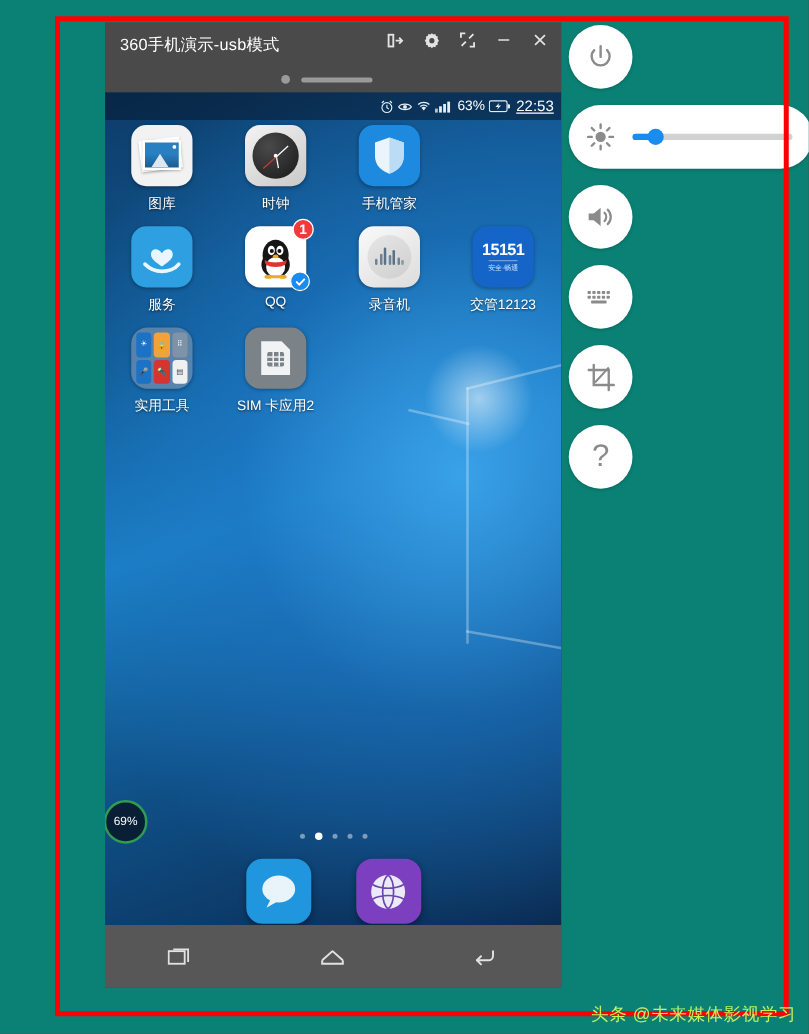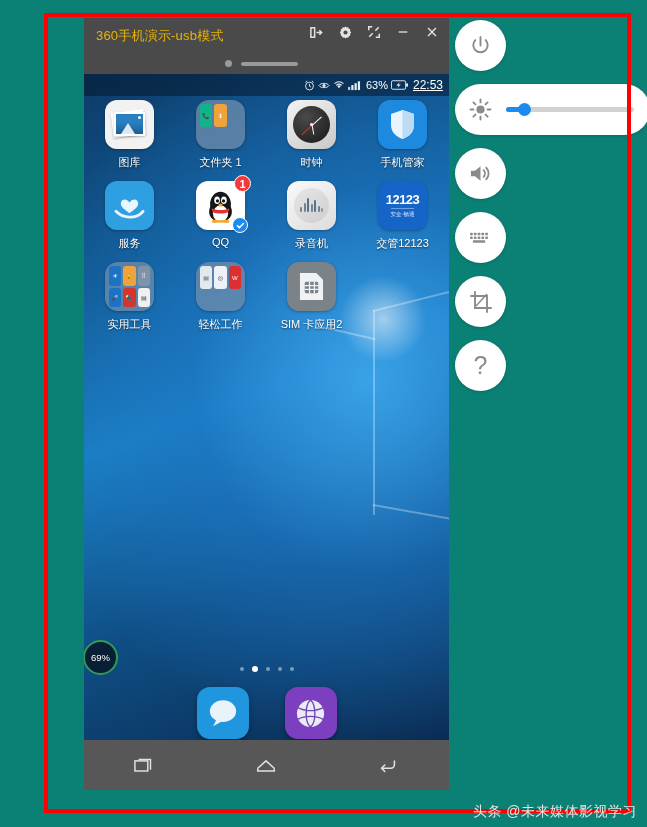--- a/index.html
+++ b/index.html
@@ -15,21 +15,21 @@
     border:4px solid #fe0000;box-sizing:border-box;z-index:50;pointer-events:none;
   }
   
   #emu{
     position:absolute;left:84px;top:18px;width:365px;height:772px;
     background:#4a4a4a;z-index:10;overflow:hidden;
   }
   
   #titlebar{height:34px;position:relative;background:#4a4a4a;}
   #win-title{
-    position:absolute;left:12px;top:9px;color:#eab308;font-size:13px;
+    position:absolute;left:12px;top:9px;color:#ffffff;font-size:13px;
     letter-spacing:.2px;white-space:nowrap;
   }
   #win-controls{position:absolute;right:9px;top:6px;display:flex;align-items:center;gap:13px;}
   .wc{width:16px;height:16px;display:flex;align-items:center;justify-content:center;color:#e3e3e3;}
   .wc svg{display:block;}
   
   #handle-row{height:22px;position:relative;background:#4a4a4a;}
   #handle-dot{position:absolute;left:141px;top:8px;width:7px;height:7px;border-radius:50%;background:#9a9a9a;}
   #handle-bar{position:absolute;left:157px;top:10px;width:57px;height:4px;border-radius:2px;background:#9a9a9a;}
   
@@ -125,21 +125,21 @@
     box-shadow:0 1px 3px rgba(0,0,0,.18);
   }
   #bright-icon{width:51px;display:flex;align-items:center;justify-content:center;flex:none;}
   #bright-track{
     position:relative;flex:1;height:5px;border-radius:3px;background:#d2d2d2;margin-right:16px;
   }
   #bright-fill{position:absolute;left:0;top:0;height:5px;border-radius:3px;background:#1a8cf0;width:14%;}
   #bright-knob{position:absolute;left:9%;top:-4px;width:13px;height:13px;border-radius:50%;background:#1a8cf0;}
   
   #watermark{
-    position:absolute;right:10px;bottom:6px;z-index:60;color:#e5e5e5;font-size:14px;
+    position:absolute;right:10px;bottom:6px;z-index:60;color:#bef264;font-size:14px;
     letter-spacing:.5px;white-space:nowrap;
   }
 </style>
 </head>
 <body>
 
 <div id="emu">
 
   <div id="titlebar">
     <div id="win-title">360手机演示-usb模式</div>
@@ -238,31 +238,20 @@
           <div class="appicon" style="background:#f2f2f2;">
             <div style="position:absolute;left:7px;top:11px;width:33px;height:25px;background:#fff;transform:rotate(-7deg);box-shadow:0 1px 2px rgba(0,0,0,.25);"></div>
             <div style="position:absolute;left:9px;top:12px;width:31px;height:24px;background:#fff;padding:2px;box-sizing:border-box;box-shadow:0 1px 2px rgba(0,0,0,.2);">
               <div style="width:100%;height:100%;background:linear-gradient(#2a7fc0 45%,#1c5c92 100%);position:relative;overflow:hidden;">
                 <div style="position:absolute;left:5px;bottom:0;width:0;height:0;border-left:7px solid transparent;border-right:7px solid transparent;border-bottom:11px solid #dfe8f0;"></div>
                 <div style="position:absolute;right:2px;top:2px;width:3px;height:3px;border-radius:50%;background:#fff;"></div>
               </div>
             </div>
           </div>
           <div class="applabel">图库</div>
-        </div>
-        <div class="appcell">
-          <div class="appicon folder">
-            <span class="mini" style="background:#13b389;">📞</span>
-            <span class="mini" style="background:#f0a33c;">⬇</span>
-            <span class="mini" style="background:transparent;"></span>
-            <span class="mini" style="background:transparent;"></span>
-            <span class="mini" style="background:transparent;"></span>
-            <span class="mini" style="background:transparent;"></span>
-          </div>
-          <div class="applabel">文件夹 1</div>
         </div>
         <div class="appcell">
           <div class="appicon" style="background:linear-gradient(145deg,#f4f4f4,#c8c8c8);display:flex;align-items:center;justify-content:center;">
             <div style="width:37px;height:37px;border-radius:50%;background:radial-gradient(circle at 35% 30%,#4a4a4a,#181818);position:relative;">
               <div style="position:absolute;left:50%;top:50%;width:13px;height:1.4px;background:#fff;transform-origin:0 50%;transform:rotate(-42deg);"></div>
               <div style="position:absolute;left:50%;top:50%;width:9px;height:1.4px;background:#fff;transform-origin:0 50%;transform:rotate(80deg);"></div>
               <div style="position:absolute;left:50%;top:50%;width:14px;height:1px;background:#d03a2a;transform-origin:0 50%;transform:rotate(138deg);"></div>
               <div style="position:absolute;left:50%;top:50%;width:3px;height:3px;margin:-1.5px 0 0 -1.5px;border-radius:50%;background:#fff;"></div>
             </div>
           </div>
@@ -323,49 +312,38 @@
               <span style="width:2px;height:8px;background:#6f8296;border-radius:1px;"></span>
               <span style="width:2px;height:12px;background:#5b7189;border-radius:1px;"></span>
               <span style="width:2px;height:6px;background:#6f8296;border-radius:1px;"></span>
               <span style="width:2px;height:4px;background:#8496a8;border-radius:1px;"></span>
             </div>
           </div>
           <div class="applabel">录音机</div>
         </div>
         <div class="appcell">
           <div class="appicon" style="background:#1565c8;display:flex;flex-direction:column;align-items:center;justify-content:center;">
-            <div style="color:#fff;font-size:13px;font-weight:bold;letter-spacing:-.5px;line-height:1;">12123</div>
+            <div style="color:#fff;font-size:13px;font-weight:bold;letter-spacing:-.5px;line-height:1;">15151</div>
             <div style="color:#cfe3fb;font-size:5.5px;margin-top:2px;border-top:1px solid #6f9fe0;padding-top:1.5px;">安全·畅通</div>
           </div>
           <div class="applabel">交管12123</div>
         </div>
       </div>
 
       <div class="approw">
         <div class="appcell">
           <div class="appicon folder">
             <span class="mini" style="background:#1c72c4;">☀</span>
             <span class="mini" style="background:#efa33a;">🔒</span>
             <span class="mini" style="background:#7f93a8;">⠿</span>
             <span class="mini" style="background:#1c72c4;">🎤</span>
             <span class="mini" style="background:#d3352f;">🔦</span>
             <span class="mini" style="background:#f0f0f0;color:#445;">▤</span>
           </div>
           <div class="applabel">实用工具</div>
-        </div>
-        <div class="appcell">
-          <div class="appicon folder">
-            <span class="mini" style="background:#e4e9ee;color:#556;">▤</span>
-            <span class="mini" style="background:#eef2f6;color:#335;">◎</span>
-            <span class="mini" style="background:#dd2f2f;">W</span>
-            <span class="mini" style="background:transparent;"></span>
-            <span class="mini" style="background:transparent;"></span>
-            <span class="mini" style="background:transparent;"></span>
-          </div>
-          <div class="applabel">轻松工作</div>
         </div>
         <div class="appcell">
           <div class="appicon" style="background:#7b8288;display:flex;align-items:center;justify-content:center;">
             <svg width="25" height="29" viewBox="0 0 26 30">
                 <path d="M1 1h17l7 7v21H1z" fill="#f0f2f4"></path>
                 <rect x="6" y="10" width="14" height="12" rx="1.5" fill="#7b8288"></rect>
                 <path d="M6 14h14M6 18h14M11 10v12M16 10v12" stroke="#f0f2f4" stroke-width="1.3"></path>
               </svg>
           </div>
           <div class="applabel">SIM 卡应用2</div>

